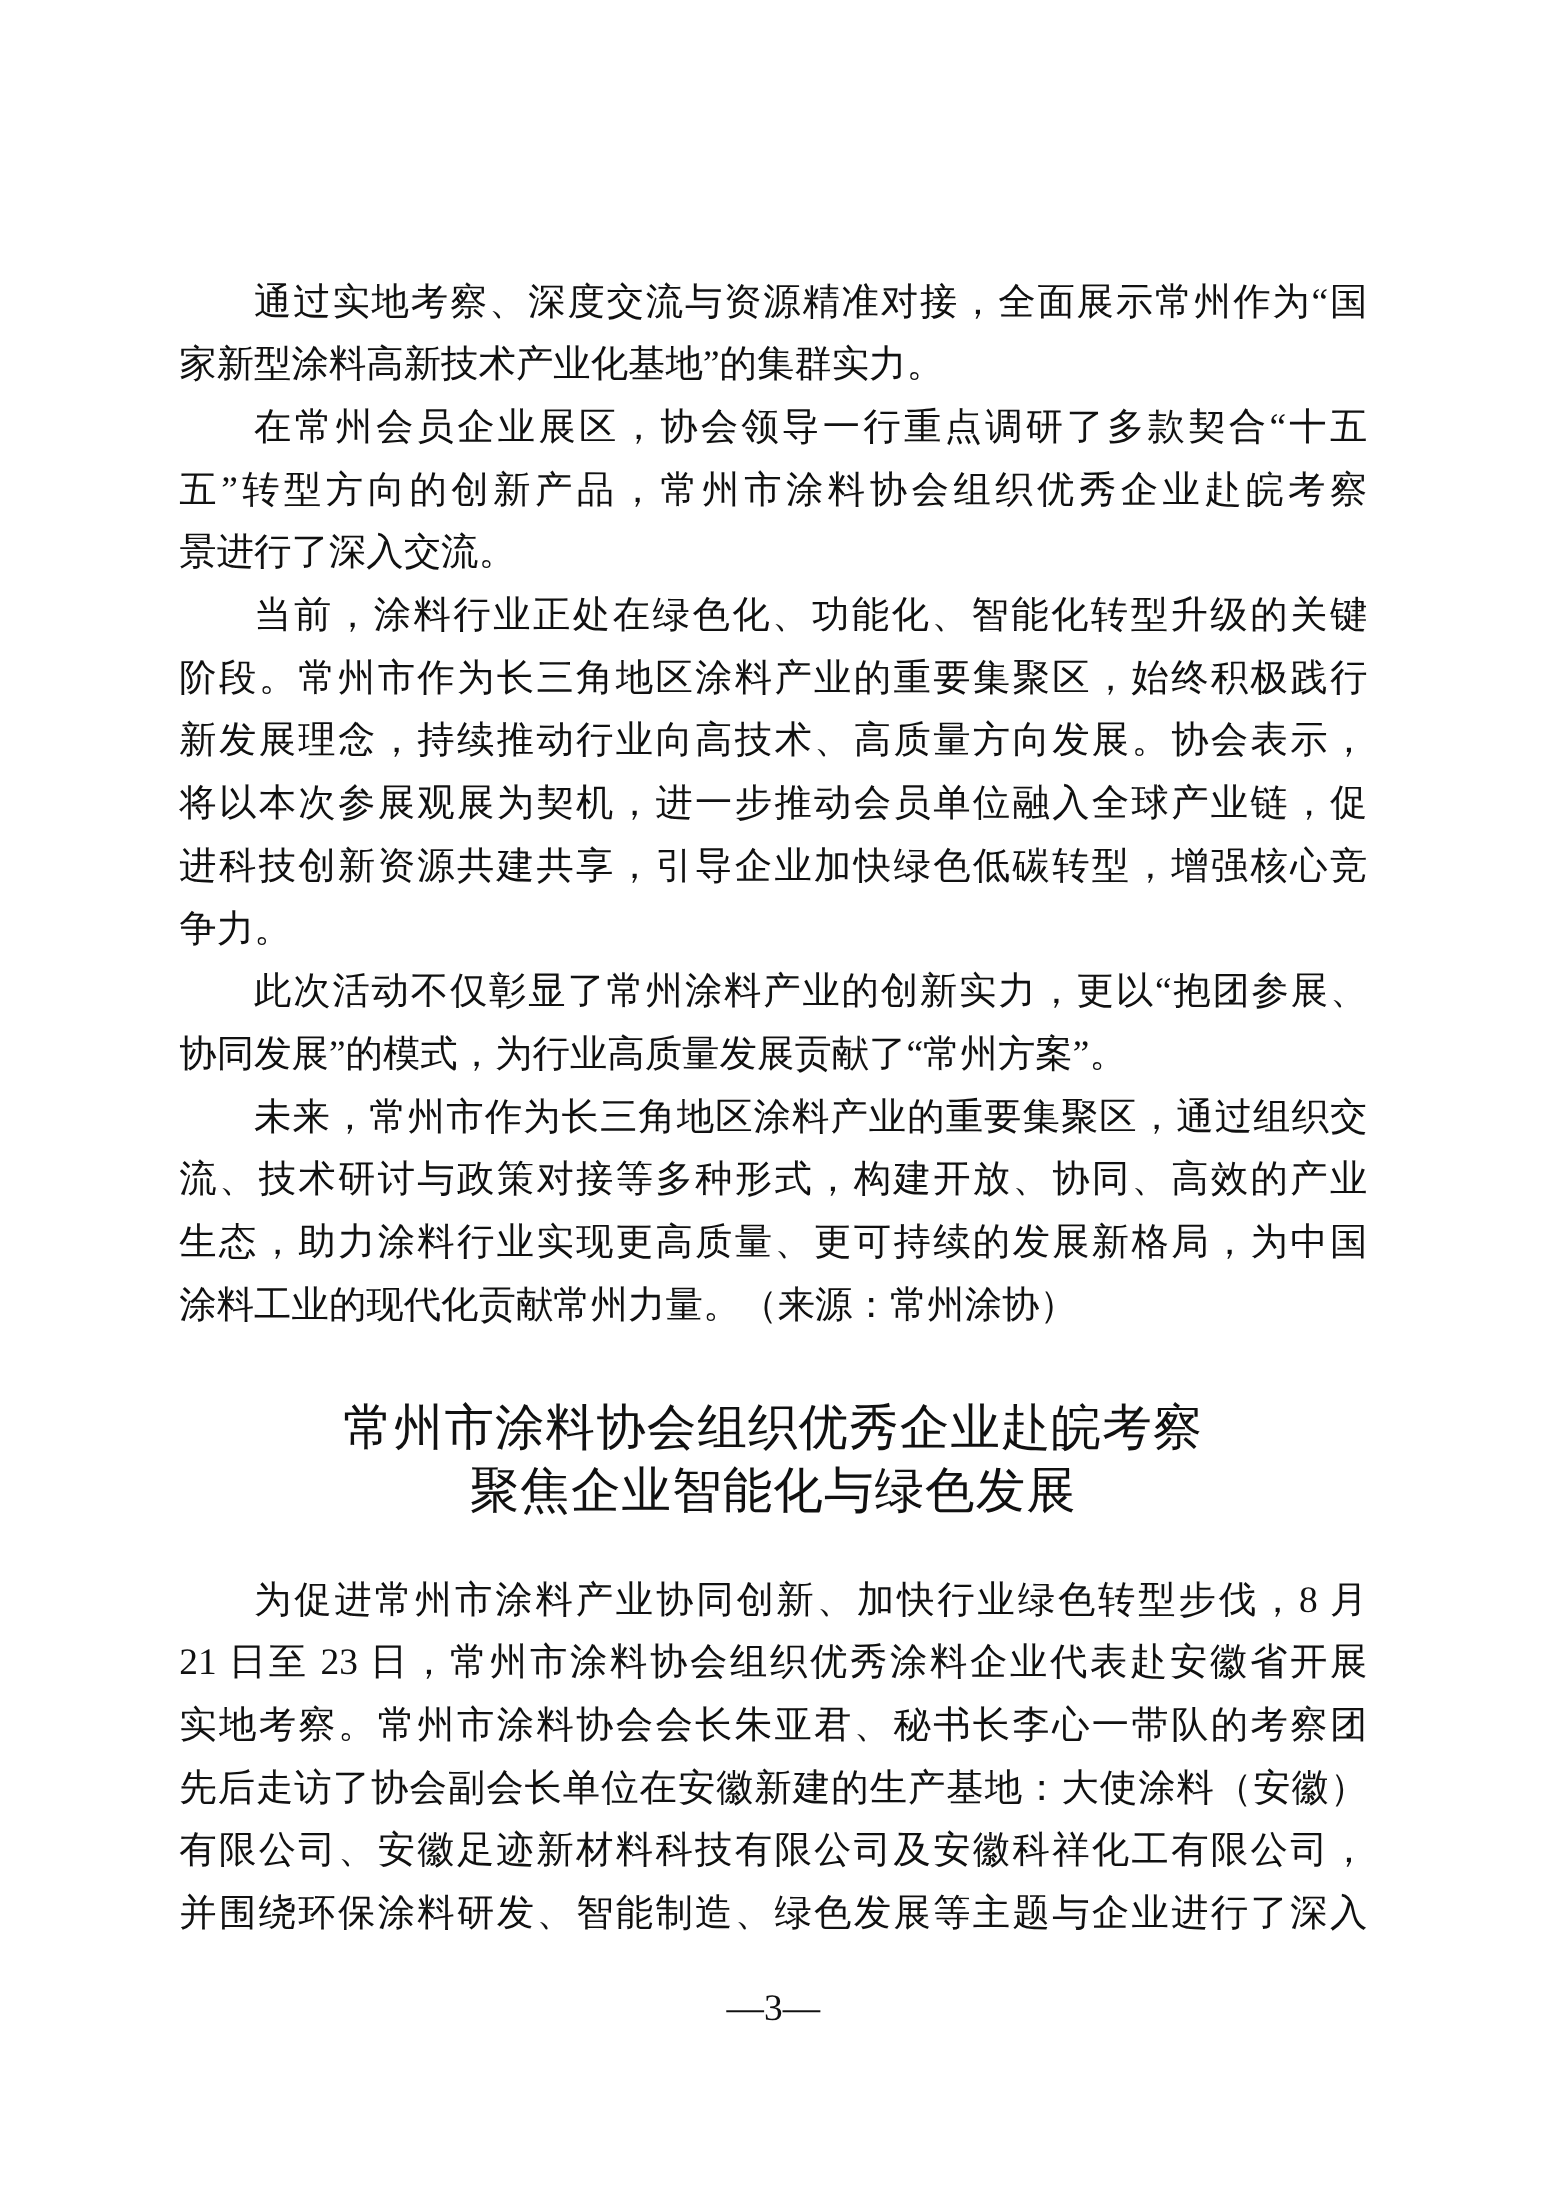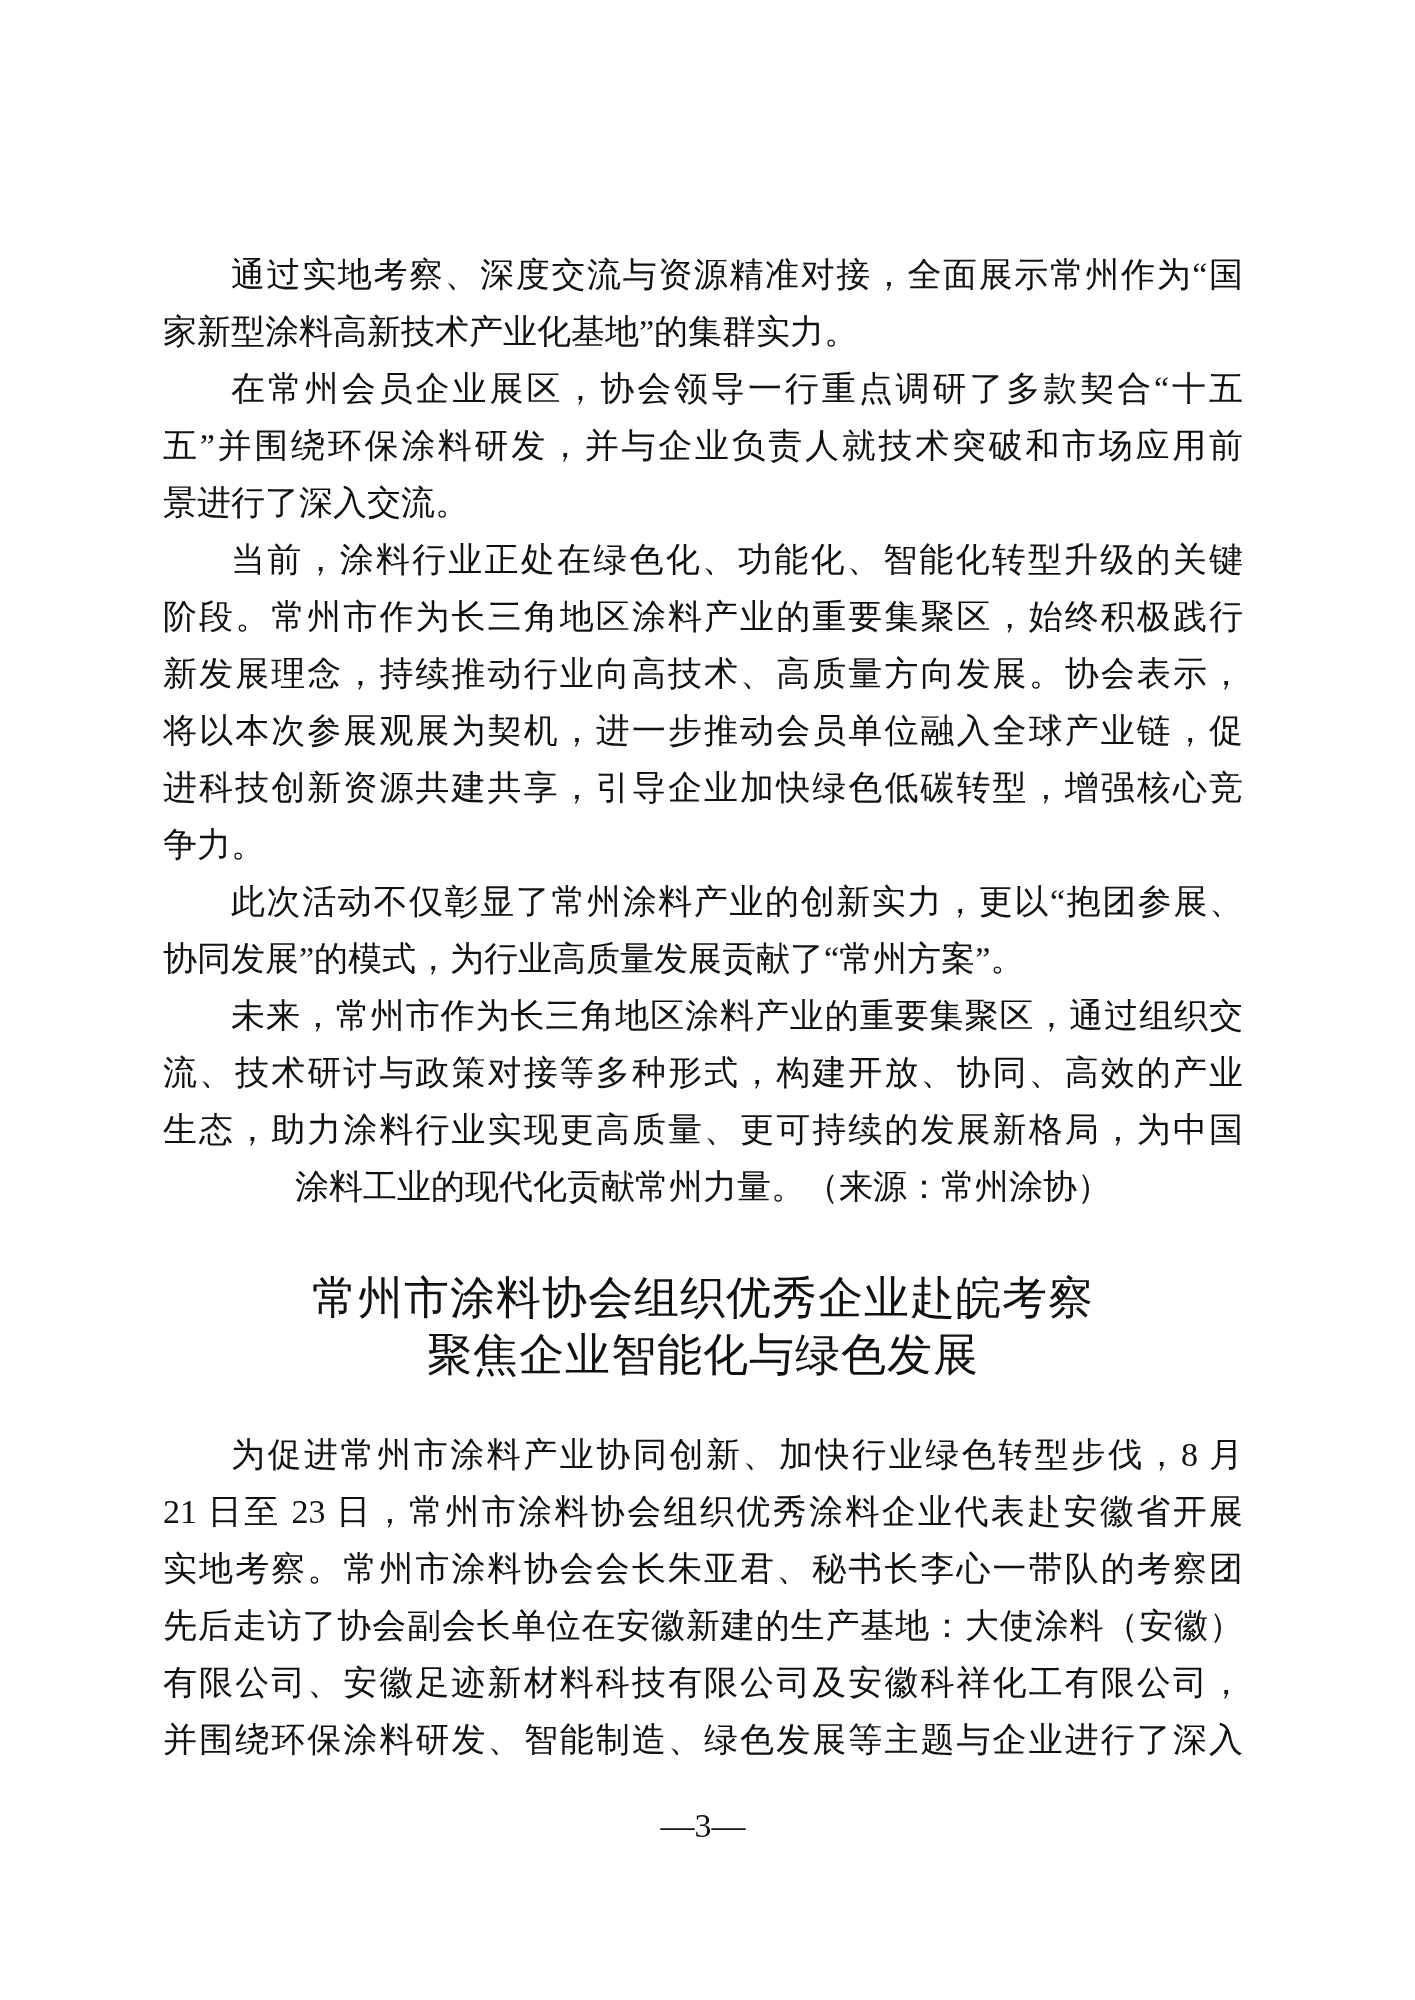--- a/index.html
+++ b/index.html
@@ -36,21 +36,21 @@
   
   .e {
     text-align: left;
     text-align-last: auto;
   }
   
   .ind { padding-left: 68px; }
   
   .srcline {
     display: flex;
-    justify-content: center;
+    justify-content: flex-start;
     font-size: 34px;
     height: 57px;
     line-height: 57px;
   }
   .title {
     margin: 55px 0 42px 0;
     font-weight: normal;
     text-align: center;
   }
   .tl {
@@ -75,21 +75,21 @@
 <body>
 
 <div class="doc">
 
   <section>
 
     <div class="ln j ind">通过实地考察、深度交流与资源精准对接，全面展示常州作为“国</div>
     <div class="ln e">家新型涂料高新技术产业化基地”的集群实力。</div>
 
     <div class="ln j ind">在常州会员企业展区，协会领导一行重点调研了多款契合“十五</div>
-    <div class="ln j">五”并围绕环保涂料研发，并与企业负责人就技术突破和市场应用前</div>
+    <div class="ln j">五”转型方向的创新产品，常州市涂料协会组织优秀企业赴皖考察</div>
     <div class="ln e">景进行了深入交流。</div>
 
     <div class="ln j ind">当前，涂料行业正处在绿色化、功能化、智能化转型升级的关键</div>
     <div class="ln j">阶段。常州市作为长三角地区涂料产业的重要集聚区，始终积极践行</div>
     <div class="ln j">新发展理念，持续推动行业向高技术、高质量方向发展。协会表示，</div>
     <div class="ln j">将以本次参展观展为契机，进一步推动会员单位融入全球产业链，促</div>
     <div class="ln j">进科技创新资源共建共享，引导企业加快绿色低碳转型，增强核心竞</div>
     <div class="ln e">争力。</div>
 
     <div class="ln j ind">此次活动不仅彰显了常州涂料产业的创新实力，更以“抱团参展、</div>

